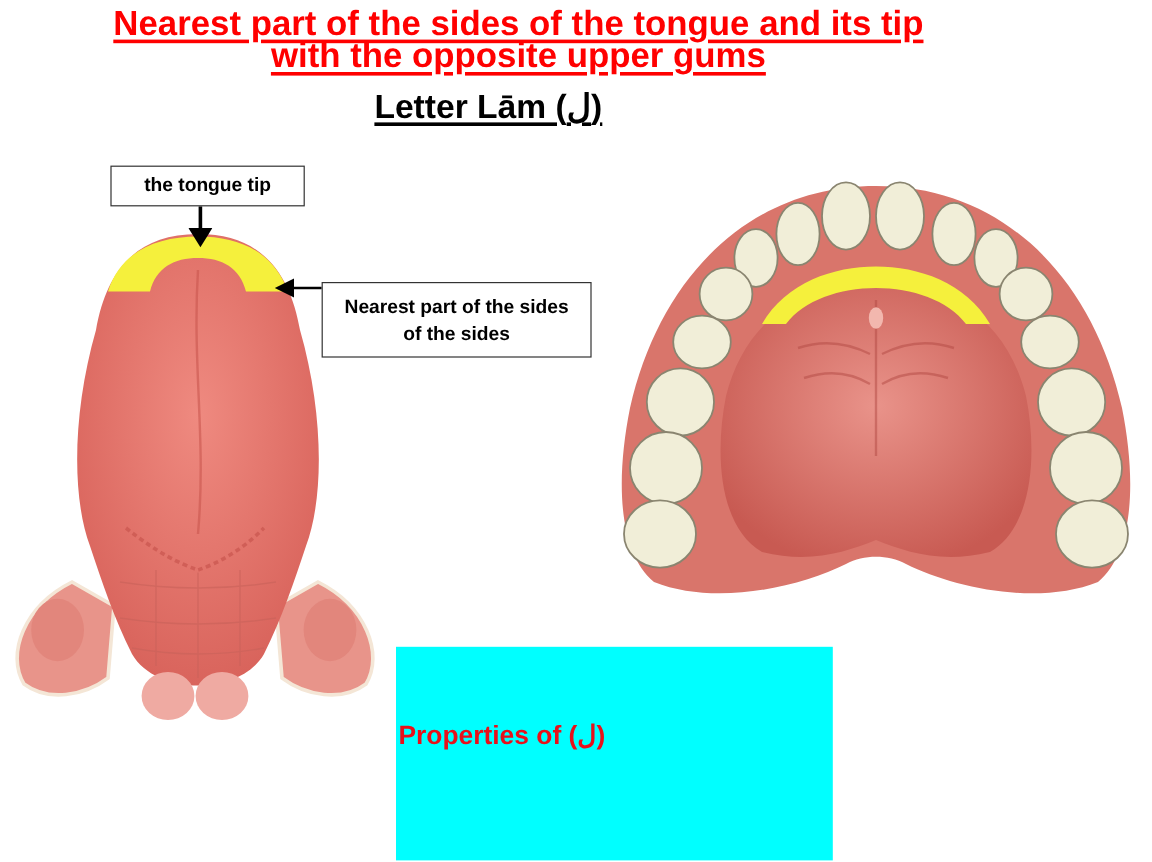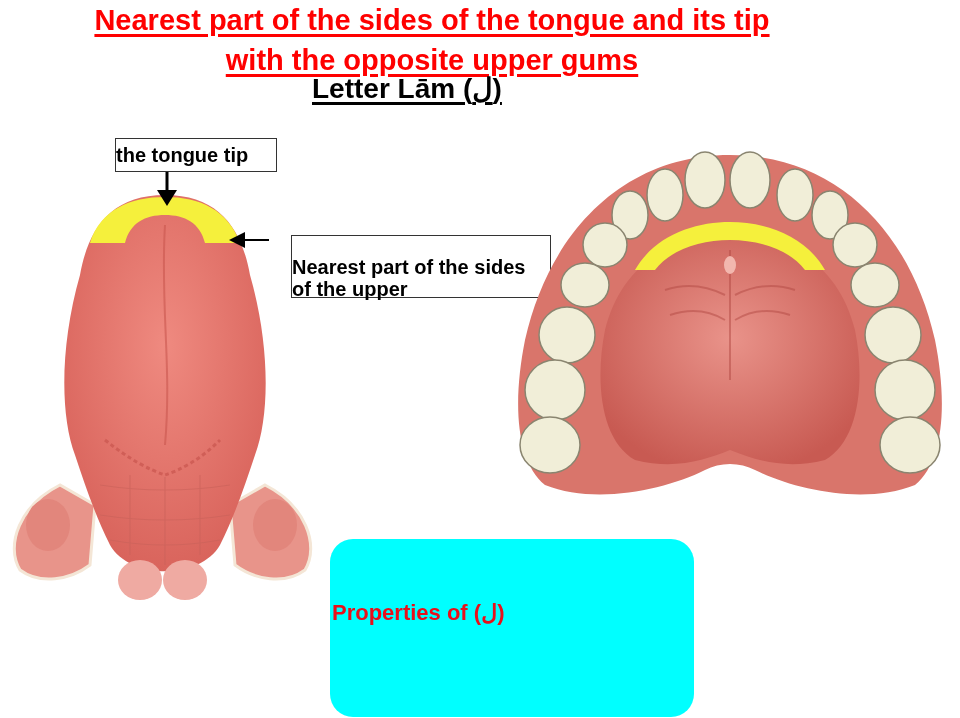--- a/index.html
+++ b/index.html
@@ -1,25 +1,25 @@
 <!DOCTYPE html>
 <html><head>
 <meta charset="utf-8">
 <style>
   html, body { margin:0; padding:0; }
   body { width:960px; height:718px; background:#ffffff; position:relative; overflow:hidden; font-family:"Liberation Sans", sans-serif; }
   .title { position:absolute; left:0; width:860px; text-align:center; color:#ff0000; font-weight:bold; font-size:29px; line-height:36px; }
   .title span { text-decoration:underline; text-decoration-thickness:3px; text-underline-offset:4px; }
   #t1 { top:2px; left:0; width:864px; }
-  #t2 { top:42px; left:0; width:864px; }
+  #t2 { top:29px; left:0; width:864px; }
   .subtitle { position:absolute; top:72px; left:312px; font-size:28px; font-weight:bold; color:#000; text-decoration:underline; text-decoration-thickness:3px; text-underline-offset:4px; }
-  .label-box { position:absolute; background:#fff; border:1.5px solid #333; font-weight:bold; font-size:20px; color:#000; text-align:left; box-sizing:border-box;margin-left:23px; }
+  .label-box { position:absolute; background:#fff; border:1.5px solid #333; font-weight:bold; font-size:16px; color:#000; text-align:center; box-sizing:border-box; }
   #tip-box { left:92px; top:138px; width:162px; height:34px; line-height:32px; }
-  #sides-box { left:268px; top:235px; width:260px; height:63px; line-height:22px; padding-top:20px; }
-  .props { position:absolute; left:330px; top:539px; width:364px; height:178px; background:#00ffff; color:#e8101a; font-weight:bold; font-size:22px; line-height:29.5px; padding:0 0 0 2px; box-sizing:border-box; white-space:pre;border-radius:23px; }
+  #sides-box { left:268px; top:235px; width:225px; height:63px; line-height:22px; padding-top:10px; }
+  .props { position:absolute; left:330px; top:539px; width:364px; height:178px; background:#00ffff; color:#e8101a; font-weight:bold; font-size:22px; line-height:29.5px; padding:0 0 0 2px; box-sizing:border-box; white-space:pre; }
   svg { position:absolute; }
 </style>
 </head>
 <body>
 
 <div class="title" id="t1"><span>Nearest part of the sides of the tongue and its tip</span></div>
 <div class="title" id="t2"><span>with the opposite upper gums</span></div>
 <div class="subtitle">Letter Lām (ل)</div>
 
 <svg width="330" height="420" style="left:0;top:185px" viewBox="0 0 330 420">
@@ -61,21 +61,21 @@
   <polygon points="0,20 20,20 10,36" fill="#000"></polygon>
 </svg>
 <svg width="40" height="20" style="left:229px;top:230px">
   <line x1="14" y1="10" x2="40" y2="10" stroke="#000" stroke-width="2"></line>
   <polygon points="0,10 16,2 16,18" fill="#000"></polygon>
 </svg>
 
 <div class="label-box" id="tip-box">the tongue tip</div>
 <div class="label-box" id="sides-box">
   <div>Nearest part of the sides</div>
-  <div>of the upper</div>
+  <div>of the sides</div>
 </div>
 
 <svg width="450" height="370" style="left:505px;top:140px" viewBox="0 0 450 370">
   <defs>
     <radialGradient id="pg" cx="50%" cy="45%" r="60%">
       <stop offset="0%" stop-color="#e9938a"></stop>
       <stop offset="100%" stop-color="#c85a52"></stop>
     </radialGradient>
   </defs>
 

